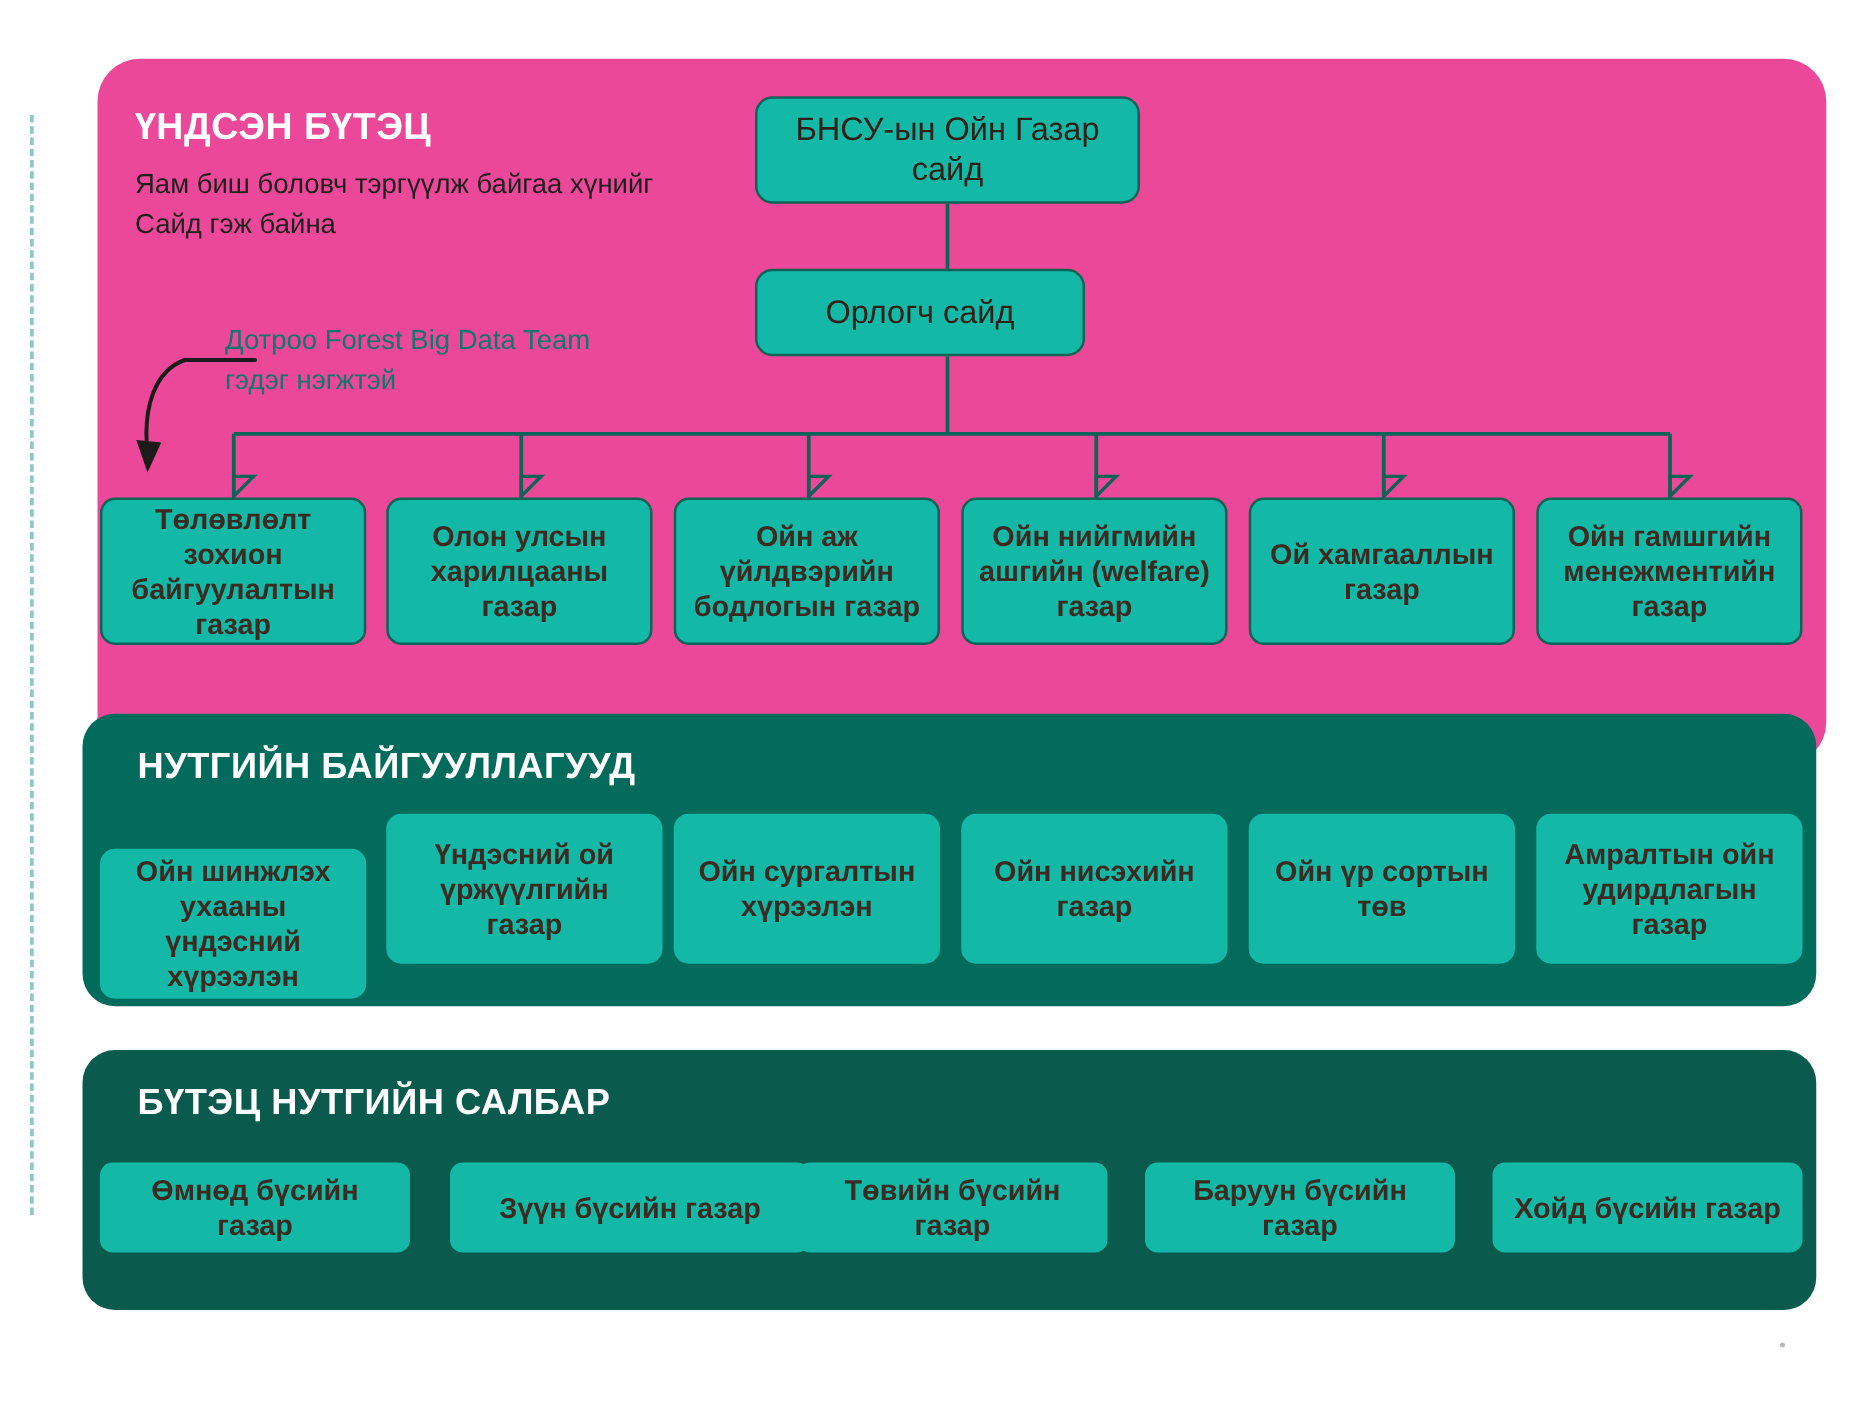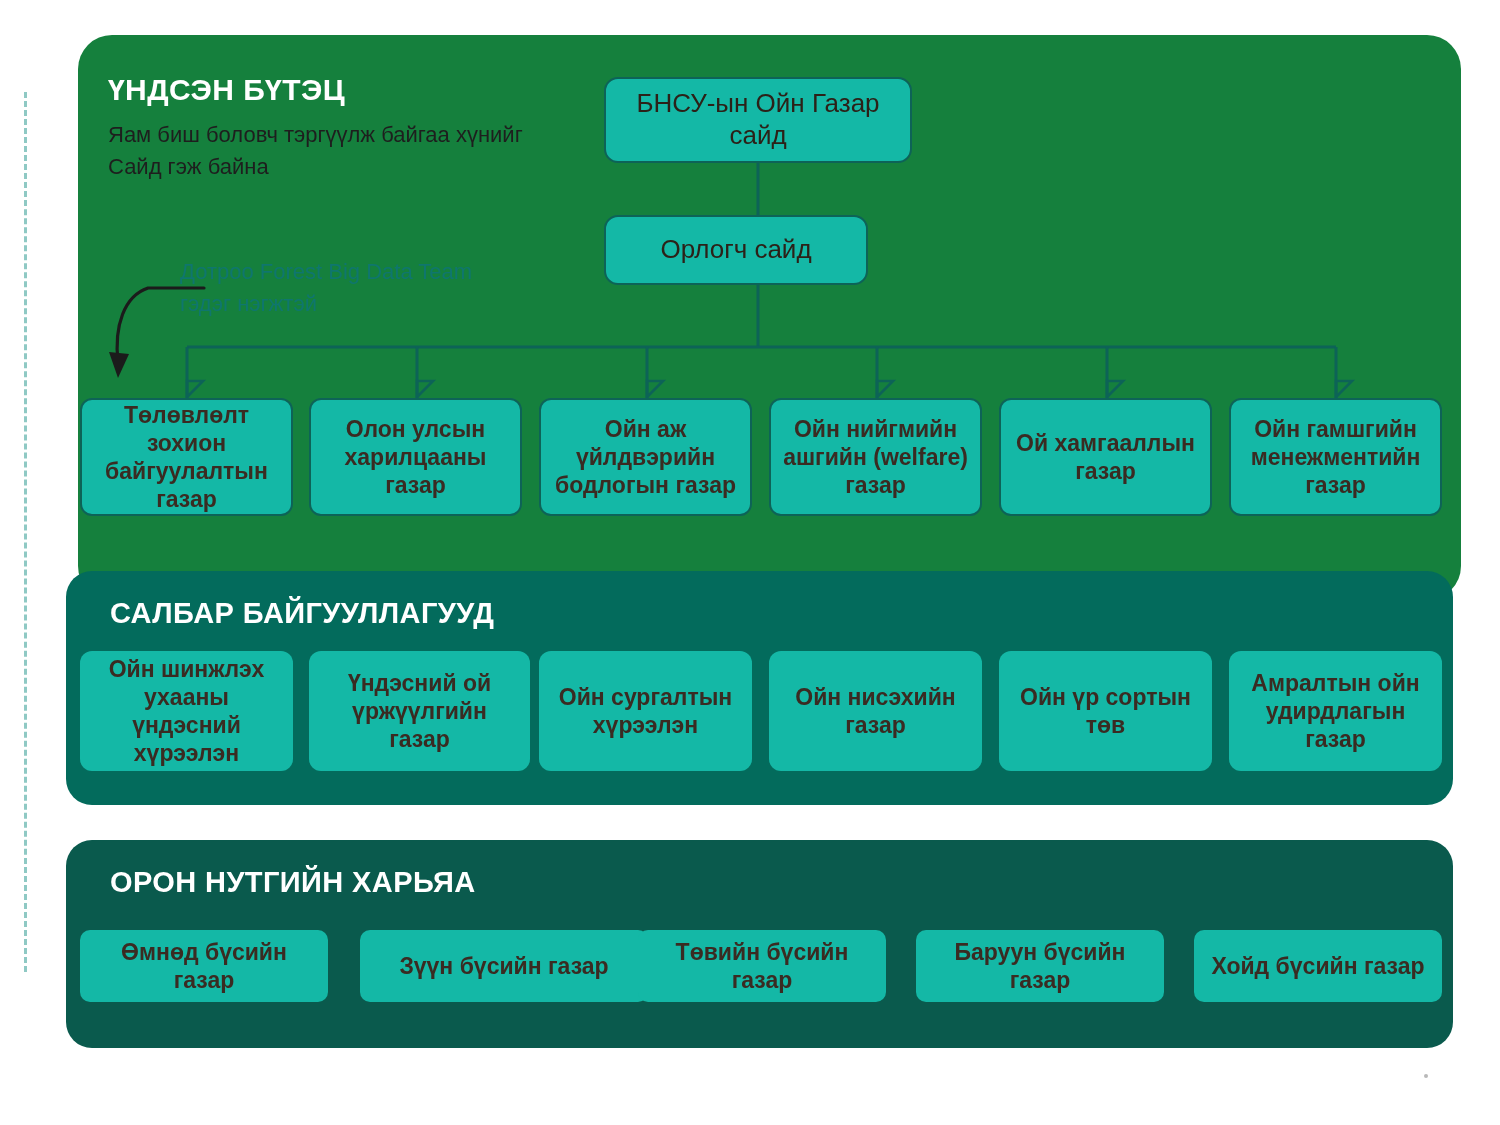--- a/index.html
+++ b/index.html
@@ -25,24 +25,24 @@
     border-left: 3px dashed #8fc9c4;
   }
 
   
   .panel {
     position: absolute;
     box-sizing: border-box;
   }
   .panel-basic {
     left: 78px;
-    top: 35px;
+    top: 47px;
     width: 1383px;
     height: 565px;
-    background: #15803d;
+    background: #ec4899;
     border-radius: 34px;
   }
   .panel-affiliate {
     left: 66px;
     top: 571px;
     width: 1387px;
     height: 234px;
     background: #036b5c;
     border-radius: 26px;
   }
@@ -156,21 +156,21 @@
   .dept-row .node { top: 398px; height: 118px; }
   #d0 { left: 80px;   width: 213px; }
   #d1 { left: 309px;  width: 213px; }
   #d2 { left: 539px;  width: 213px; }
   #d3 { left: 769px;  width: 213px; }
   #d4 { left: 999px;  width: 213px; }
   #d5 { left: 1229px; width: 213px; }
 
   
   .aff-row .node { top: 651px; height: 120px; }
-  #a0 { left: 80px;   width: 213px; }
+  #a0 { left: 80px;   width: 213px; margin-top: 28px; }
   #a1 { left: 309px;  width: 221px; }
   #a2 { left: 539px;  width: 213px; }
   #a3 { left: 769px;  width: 213px; }
   #a4 { left: 999px;  width: 213px; }
   #a5 { left: 1229px; width: 213px; }
 
   
   .loc-row .node { top: 930px; height: 72px; }
   #l0 { left: 80px;   width: 248px; }
   #l1 { left: 360px;  width: 288px; }
@@ -233,33 +233,33 @@
 <div class="dept-row">
   <div class="node node-dept" id="d0">Төлөвлөлт зохион байгуулалтын газар</div>
   <div class="node node-dept" id="d1">Олон улсын харилцааны газар</div>
   <div class="node node-dept" id="d2">Ойн аж үйлдвэрийн бодлогын газар</div>
   <div class="node node-dept" id="d3">Ойн нийгмийн ашгийн (welfare) газар</div>
   <div class="node node-dept" id="d4">Ой хамгааллын газар</div>
   <div class="node node-dept" id="d5">Ойн гамшгийн менежментийн газар</div>
 </div>
 
 <div class="panel panel-affiliate">
-  <div class="panel-title">САЛБАР БАЙГУУЛЛАГУУД</div>
+  <div class="panel-title">НУТГИЙН БАЙГУУЛЛАГУУД</div>
 </div>
 <div class="aff-row">
   <div class="node node-plain" id="a0">Ойн шинжлэх ухааны үндэсний хүрээлэн</div>
   <div class="node node-plain" id="a1">Үндэсний ой үржүүлгийн газар</div>
   <div class="node node-plain" id="a2">Ойн сургалтын хүрээлэн</div>
   <div class="node node-plain" id="a3">Ойн нисэхийн газар</div>
   <div class="node node-plain" id="a4">Ойн үр сортын төв</div>
   <div class="node node-plain" id="a5">Амралтын ойн удирдлагын газар</div>
 </div>
 
 <div class="panel panel-local">
-  <div class="panel-title">ОРОН НУТГИЙН ХАРЬЯА</div>
+  <div class="panel-title">БҮТЭЦ НУТГИЙН САЛБАР</div>
 </div>
 <div class="loc-row">
   <div class="node node-region" id="l0">Өмнөд бүсийн газар</div>
   <div class="node node-region" id="l1">Зүүн бүсийн газар</div>
   <div class="node node-region" id="l2">Төвийн бүсийн газар</div>
   <div class="node node-region" id="l3">Баруун бүсийн газар</div>
   <div class="node node-region" id="l4">Хойд бүсийн газар</div>
 </div>
 
 <div class="dot-bottom"></div>

